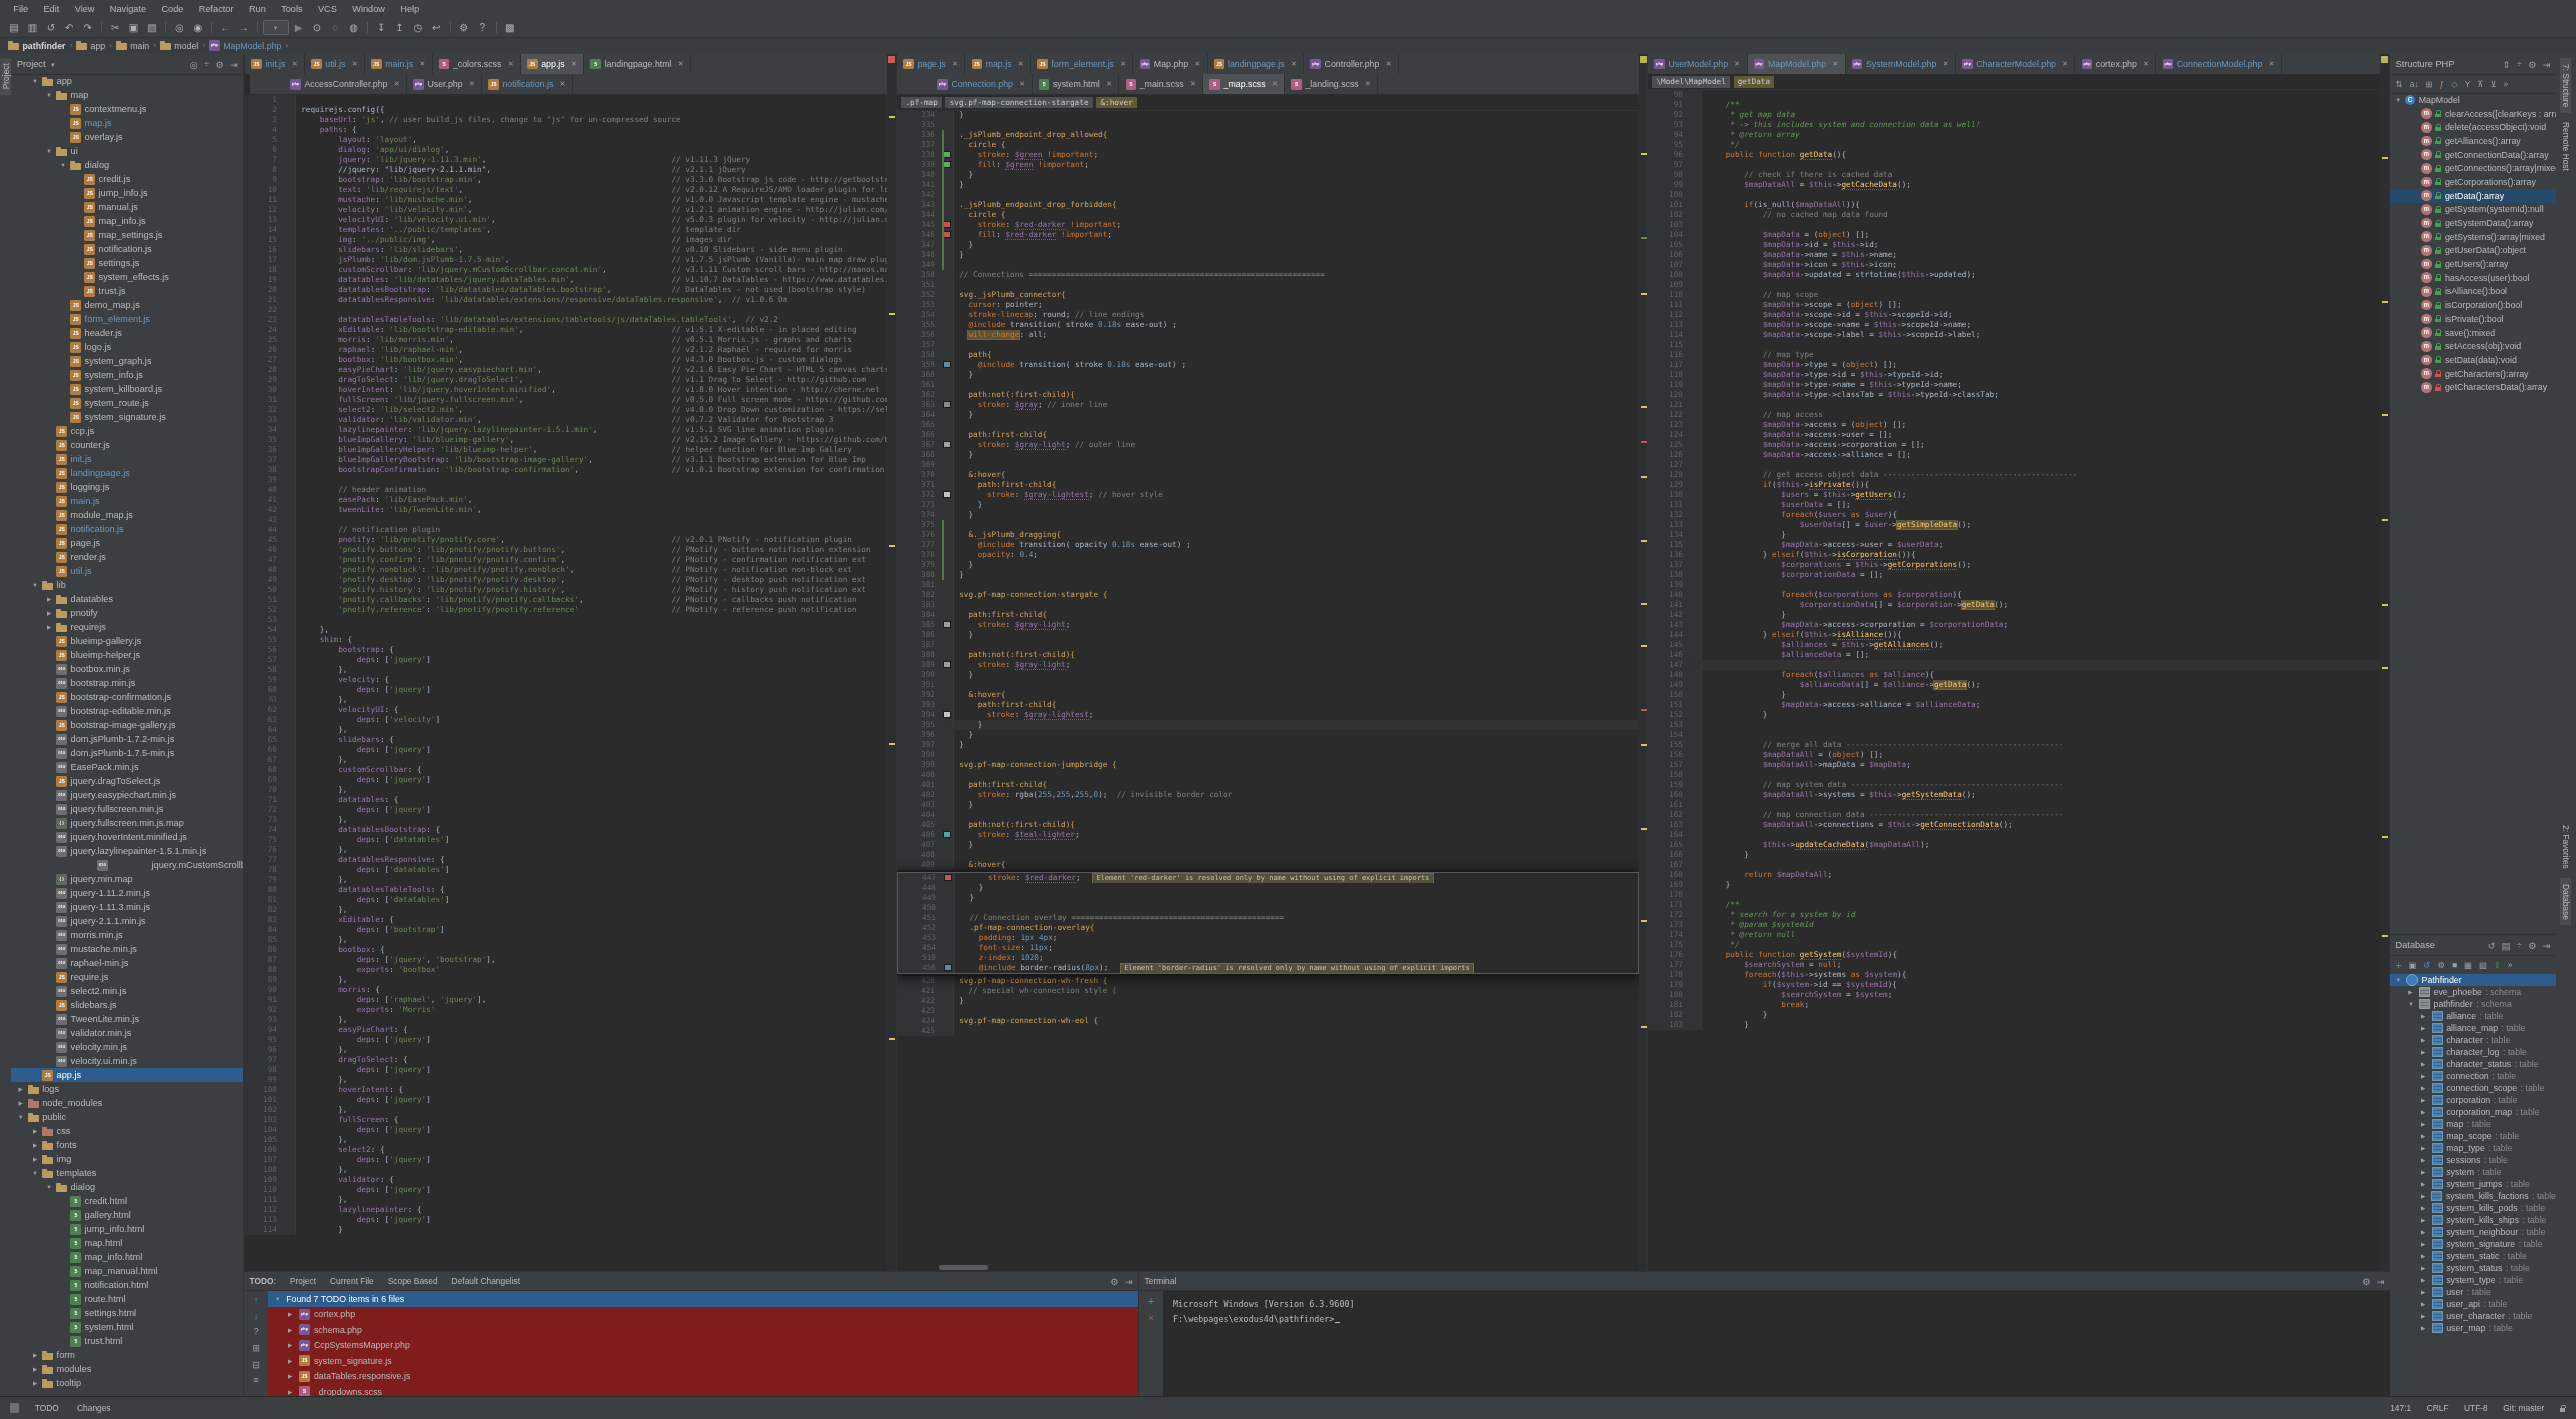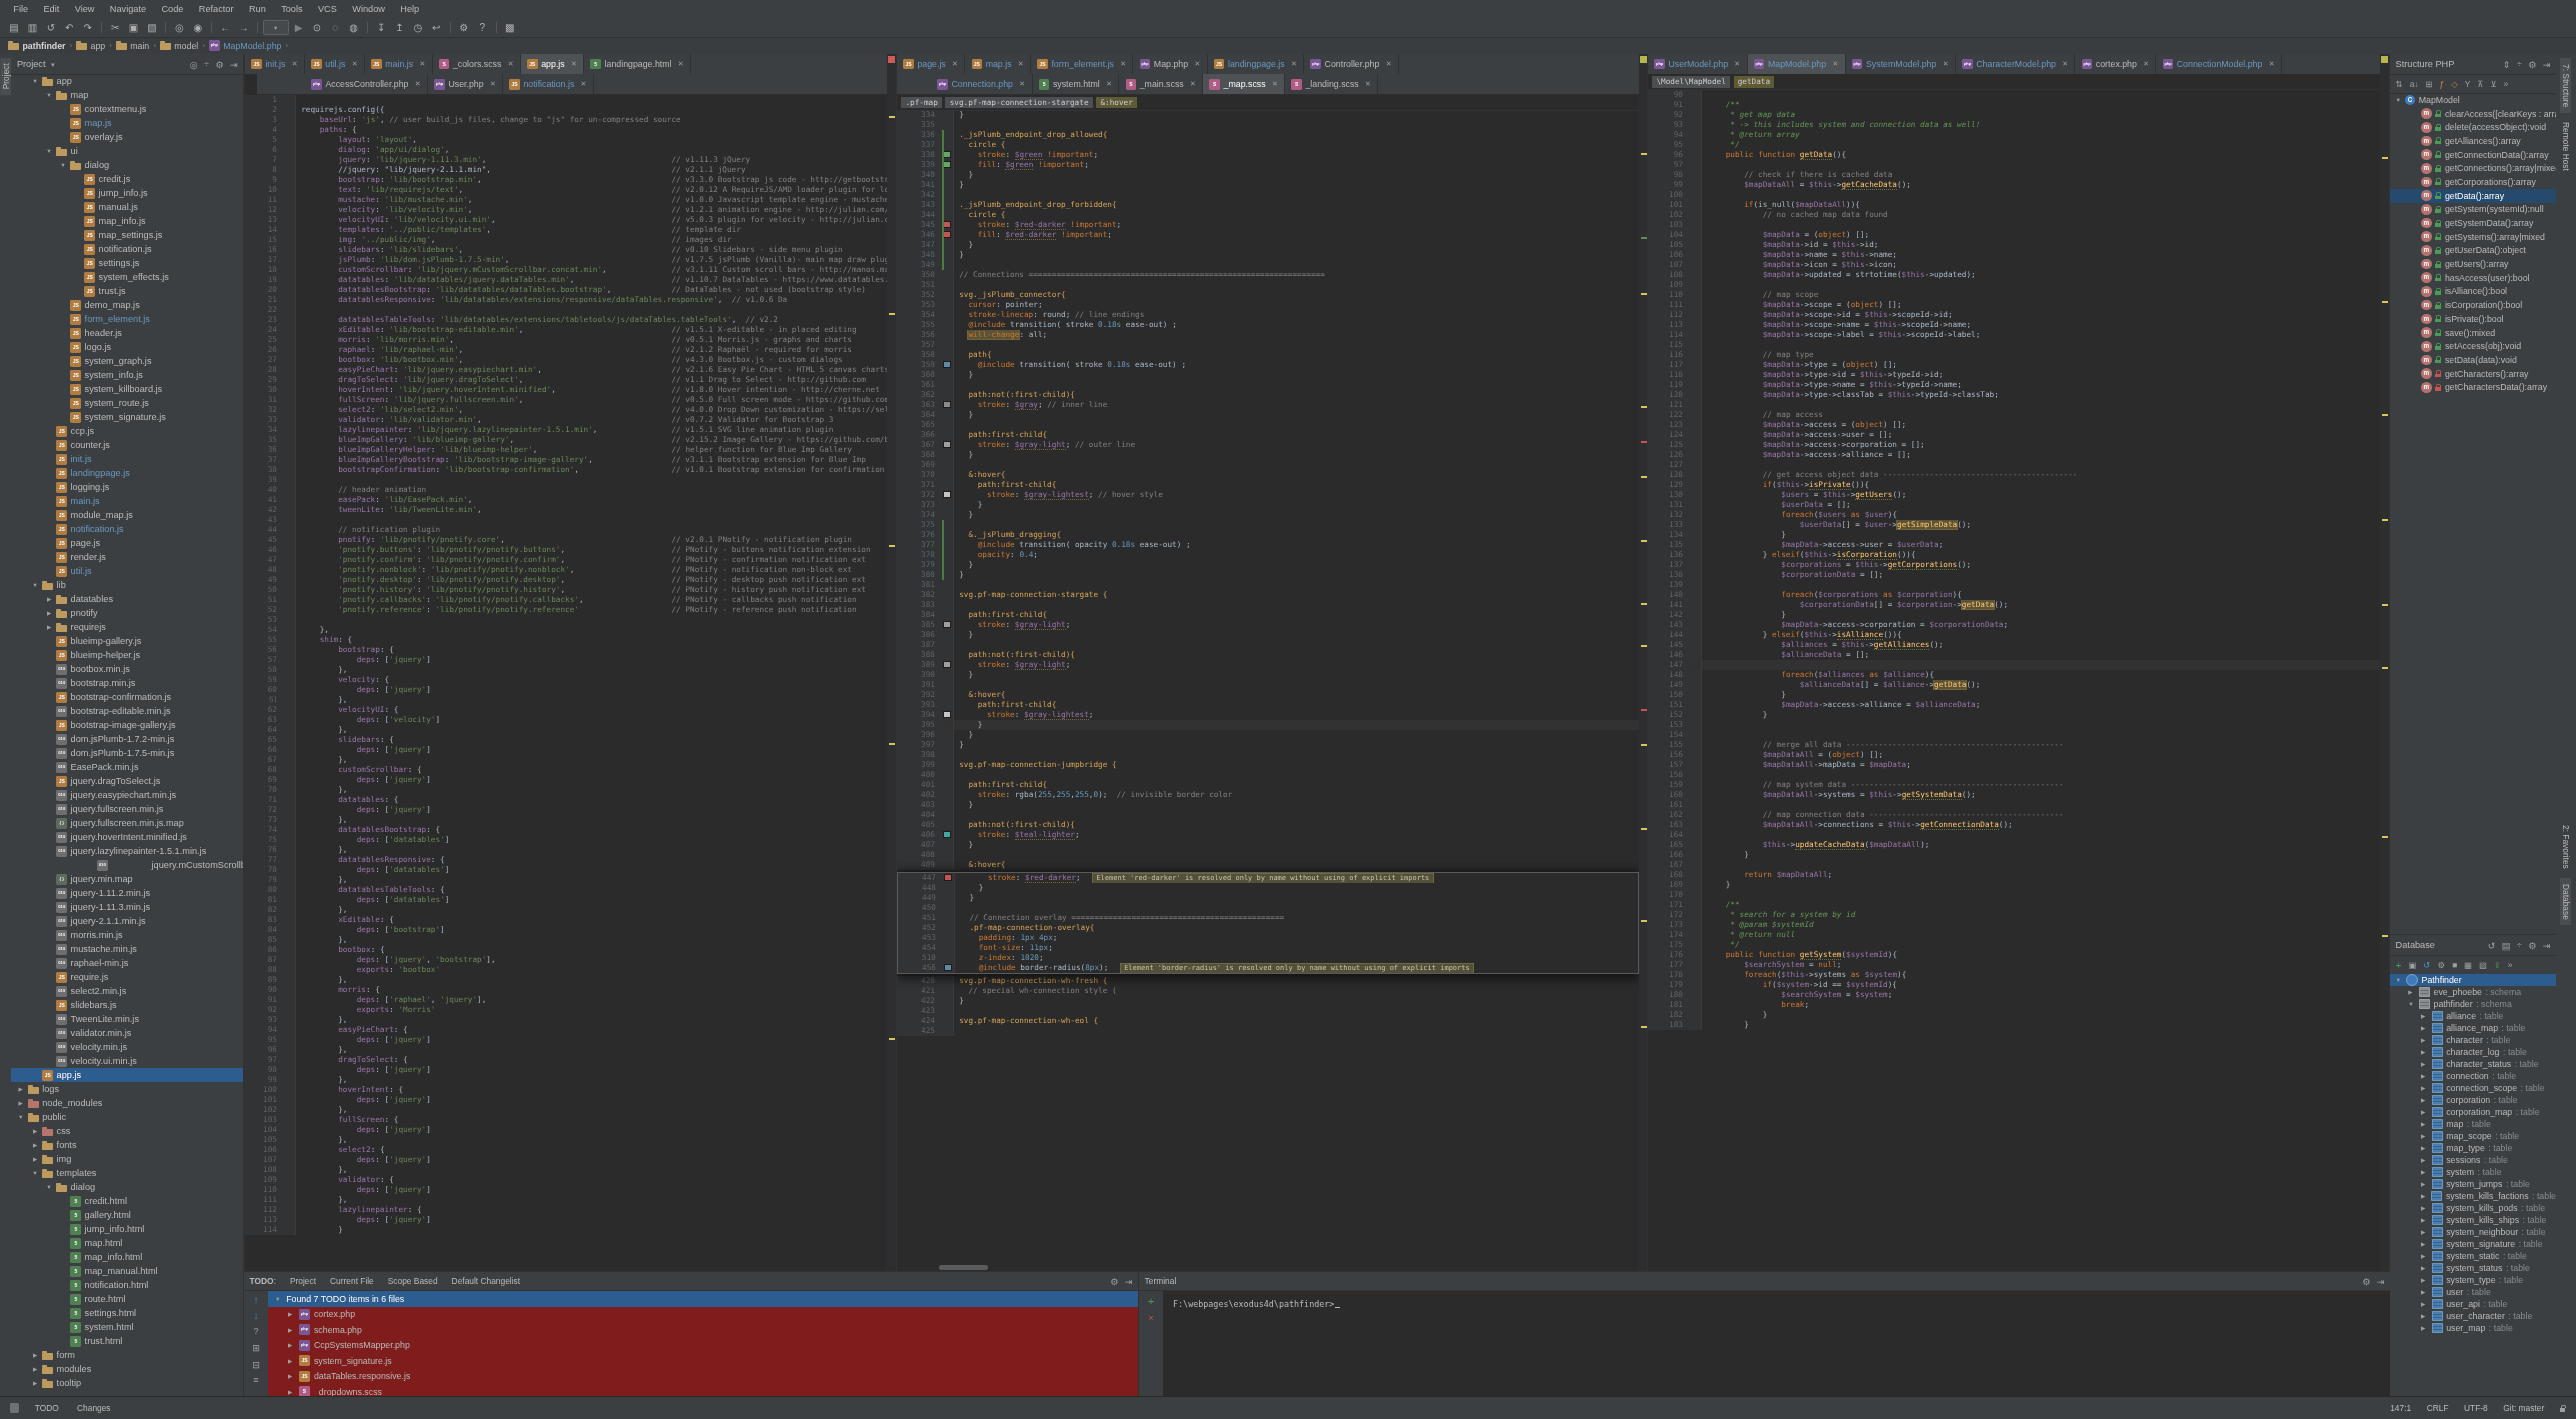--- a/index.html
+++ b/index.html
@@ -738,21 +738,21 @@
             <span class="fi fi-js">JS</span>
             <span class="nm">app.js</span>
             <span class="x">✕</span>
           </div>
           <div class="tab">
             <span class="fi fi-html">5</span>
             <span class="nm">landingpage.html</span>
             <span class="x">✕</span>
           </div>
         </div>
-        <div class="tabrow" style="position: absolute; top: 20.4px; left: 12px; right: 0px; padding-left: 48px;">
+        <div class="tabrow" style="position: absolute; top: 20.4px; left: 5px; right: 0px; padding-left: 34px;">
           <div class="tab">
             <span class="fi fi-php">php</span>
             <span class="nm">AccessController.php</span>
             <span class="x">✕</span>
           </div>
           <div class="tab">
             <span class="fi fi-php">php</span>
             <span class="nm">User.php</span>
             <span class="x">✕</span>
           </div>
@@ -2874,21 +2874,21 @@
       <span class="btitle">Terminal</span>
       <span class="phico">
         <span>⚙</span>
         <span>⇥</span>
       </span>
     </div>
     <div class="sidecol" style="background:#3c3f41;">
       <span class="tplus">+</span>
       <span class="tclose">×</span>
     </div>
-    <div class="termbody" id="termbody"><div></div><div>F:\webpages\exodus4d\pathfinder&gt;<span class="cursor"></span></div></div>
+    <div class="termbody" id="termbody"><div>Microsoft Windows [Version 6.3.9600]</div><div></div><div>F:\webpages\exodus4d\pathfinder&gt;<span class="cursor"></span></div></div>
   </div>
   <div id="status" class="abs">
     <span class="st-ico"></span>
     <span id="statusleft"><span style="margin-right: 18.3px;">TODO</span><span style="margin-right: 18.3px;">Changes</span></span>
     <span class="right" id="statusright">
         <span>147:1</span>
         <span>CRLF</span>
         <span>UTF-8</span>
         <span>Git: master</span>
         <span class="minilock"></span>

